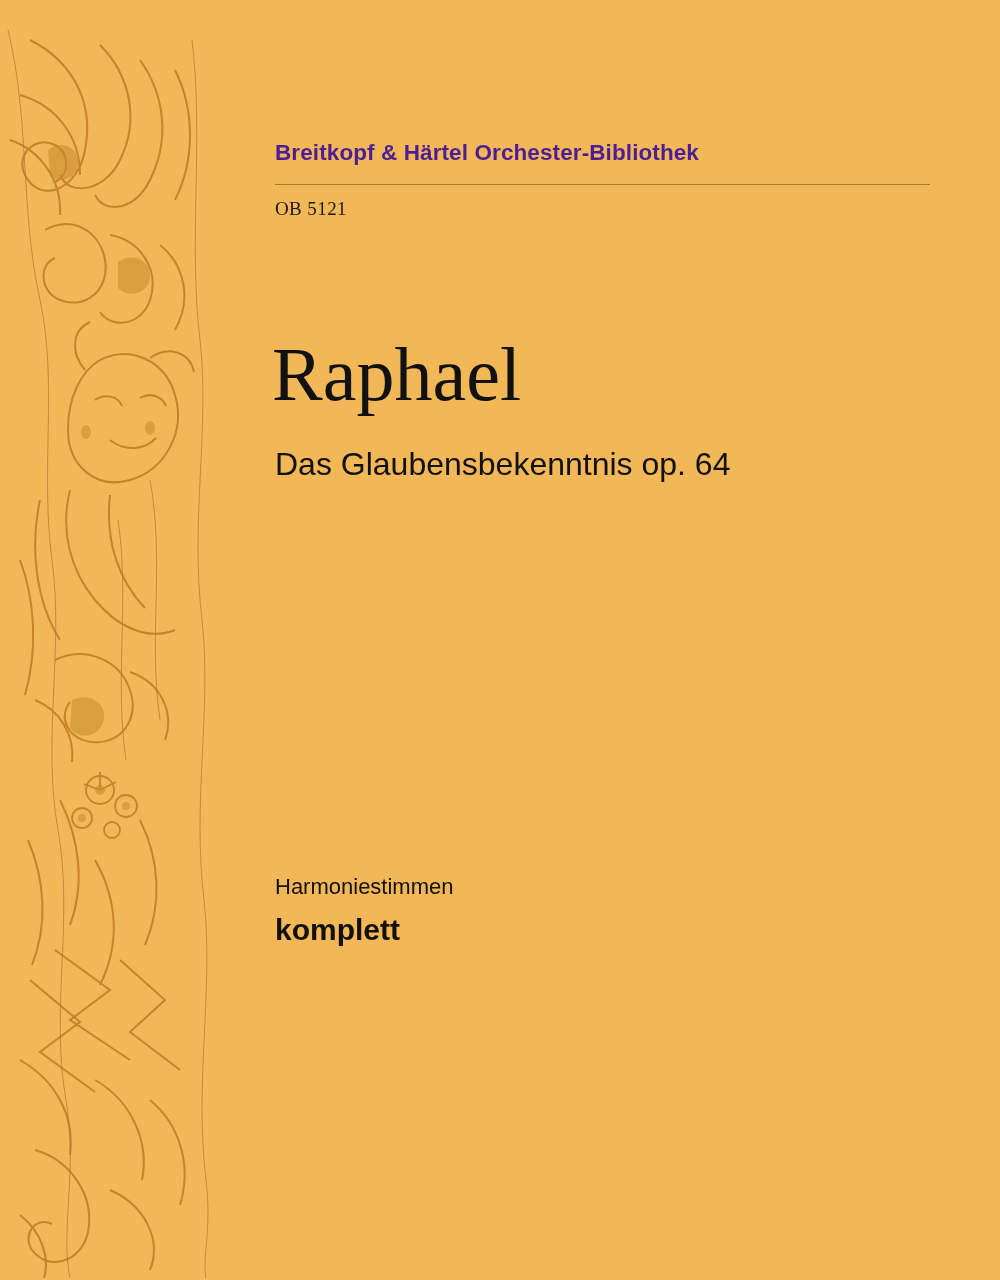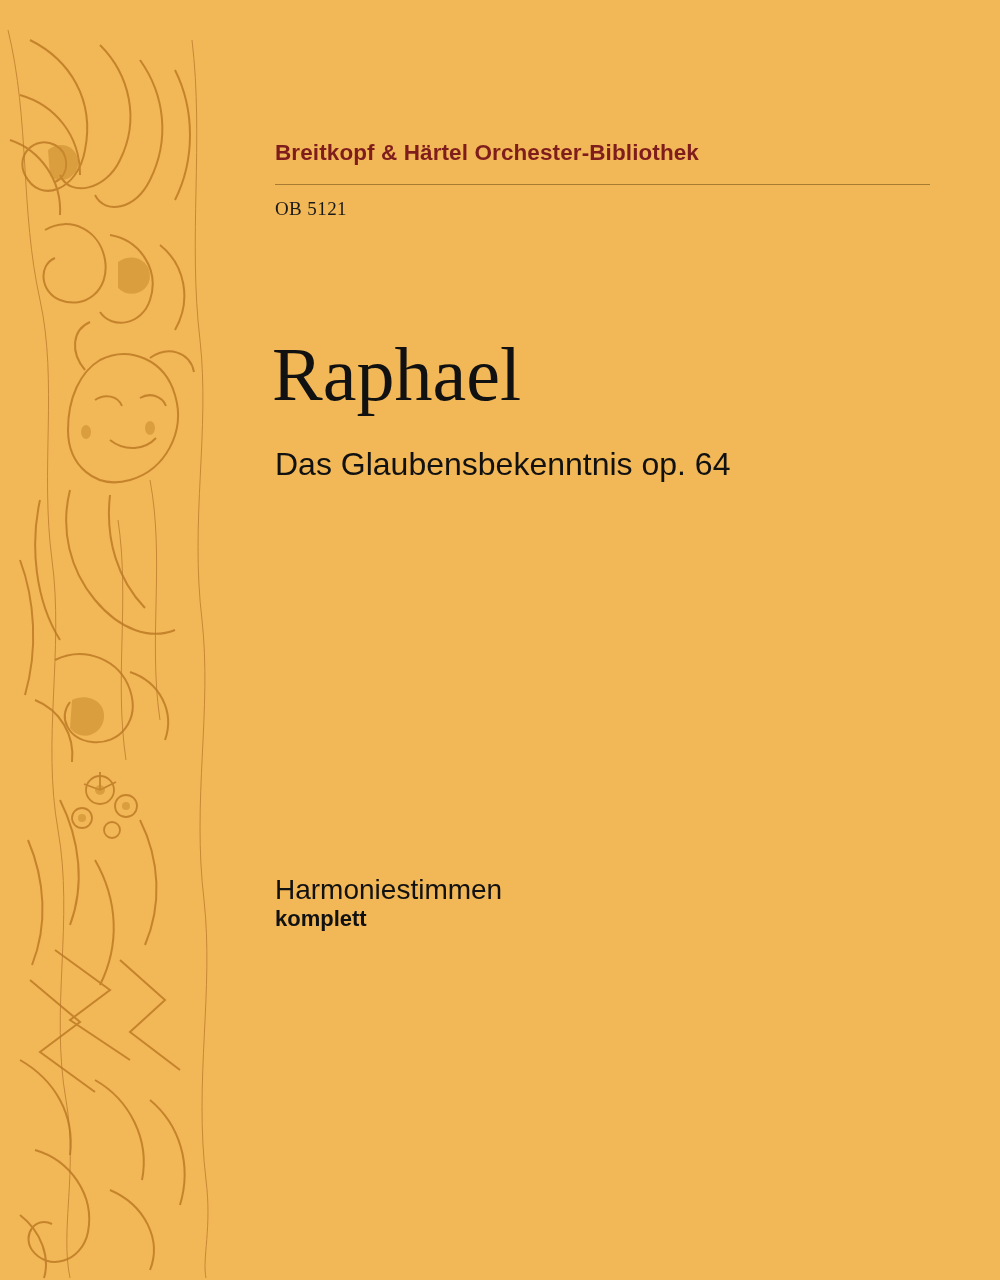--- a/index.html
+++ b/index.html
@@ -44,21 +44,21 @@
     height: 1280px;
   }
 
   .publisher-line {
     position: absolute;
     top: 140px;
     left: 0;
     width: 655px;
     font-size: 22.5px;
     font-weight: bold;
-    color: #7f1d1d;
+    color: #4c1d95;
     letter-spacing: 0.1px;
     white-space: nowrap;
   }
 
   .rule {
     position: absolute;
     top: 184px;
     left: 0;
     width: 655px;
     height: 1px;
@@ -98,29 +98,29 @@
     white-space: nowrap;
   }
 
   .part-block {
     position: absolute;
     top: 876px;
     left: 0;
     width: 655px;
   }
   .part-line-1 {
-    font-size: 28px;
+    font-size: 22px;
     color: #111111;
     line-height: 1.0;
   }
   .part-line-2 {
-    font-size: 22px;
+    font-size: 30px;
     font-weight: bold;
     color: #111111;
-    margin-top: 4px;
+    margin-top: 17px;
     line-height: 1.0;
   }
 </style>
 </head>
 <body>
 
 <div class="cover">
 
   <div class="ornament-strip">
     <svg width="215" height="1280" viewBox="0 0 215 1280" xmlns="http://www.w3.org/2000/svg" aria-hidden="true">

